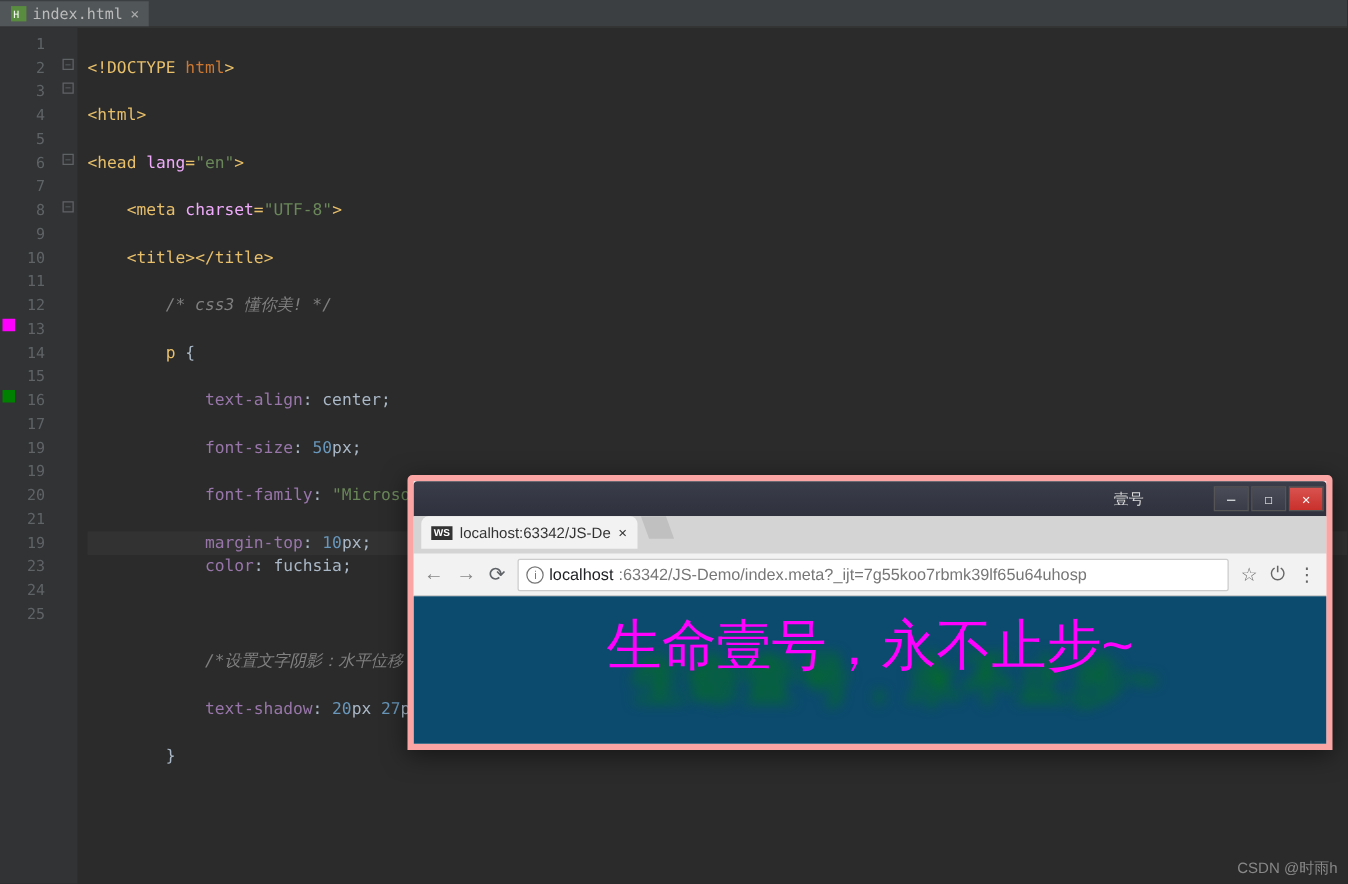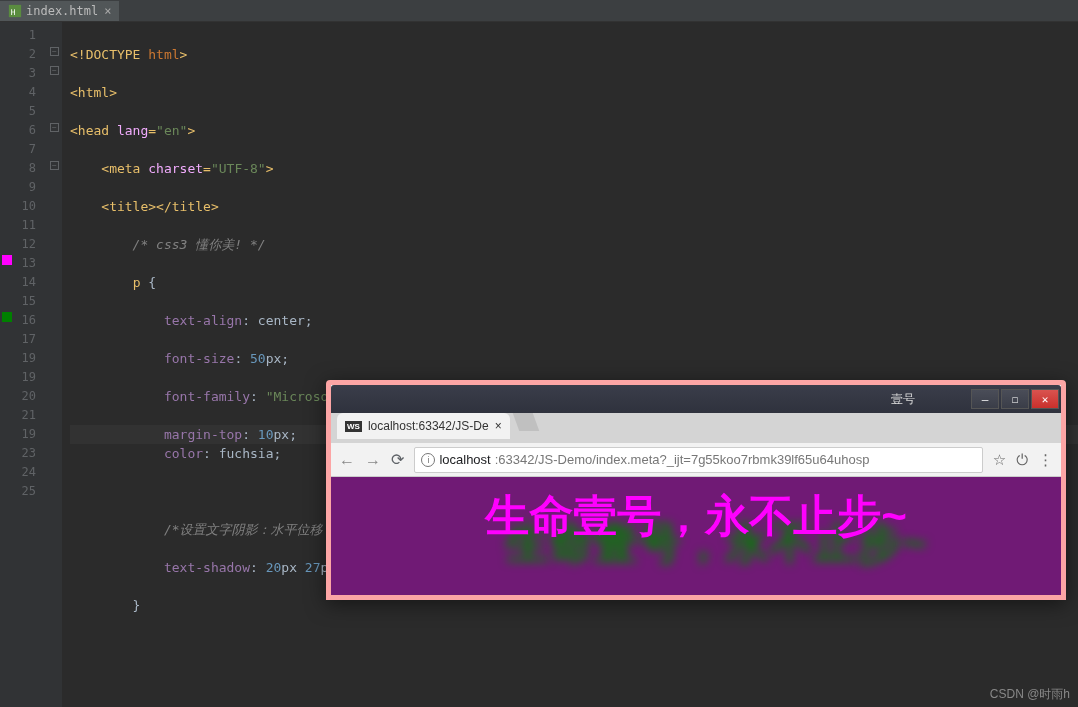--- a/index.html
+++ b/index.html
@@ -211,24 +211,23 @@
   display: flex;
   align-items: center;
   justify-content: center;
   color: #777;
 }
 .url-host { color: #202124; }
 .url-path { color: #777; }
 .addr-icon { color: #666; font-size: 15px; }
 .br-content {
   height: calc(100% - 92px);
-  background: #701a75;
+  background: #0c4a6e;
   position: relative;
   overflow: hidden;
-  font-weight: bold;
 }
 .demo-text {
   text-align: center;
   font-size: 44px;
   font-family: "Microsoft Yahei", sans-serif;
   margin-top: 10px;
   color: fuchsia;
   text-shadow: 20px 27px 10px green;
 }
 .watermark {

